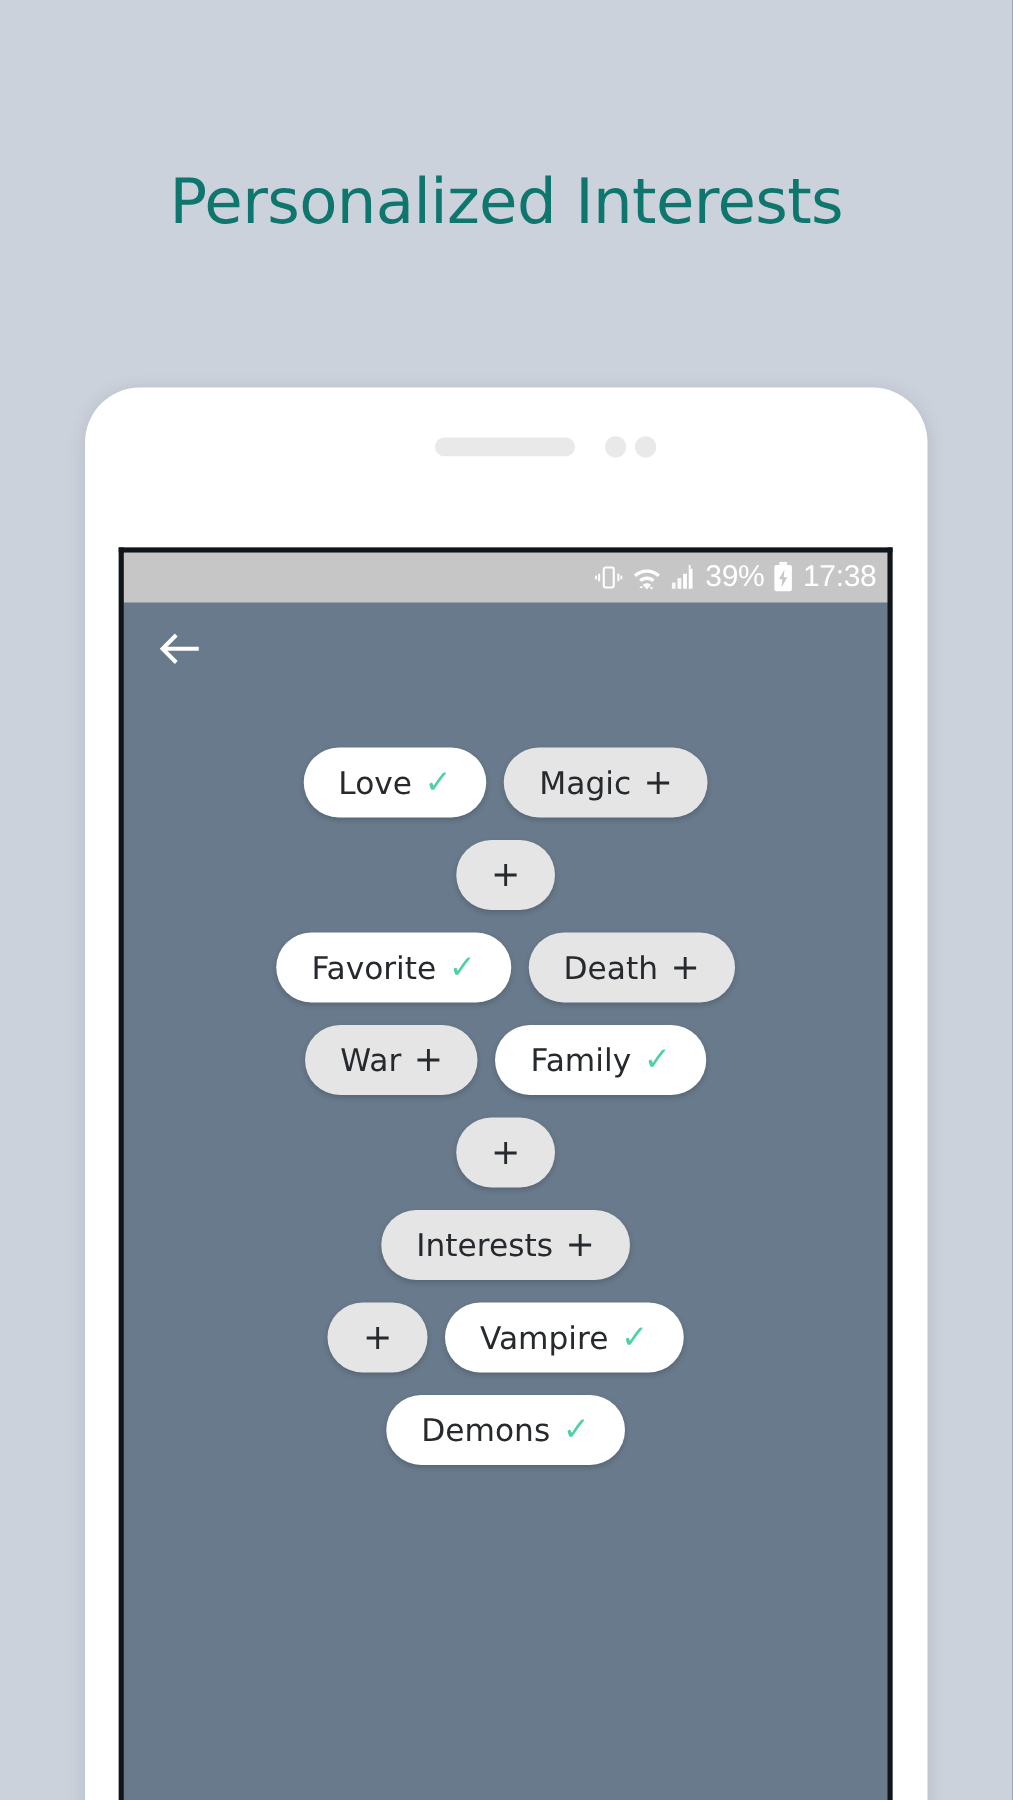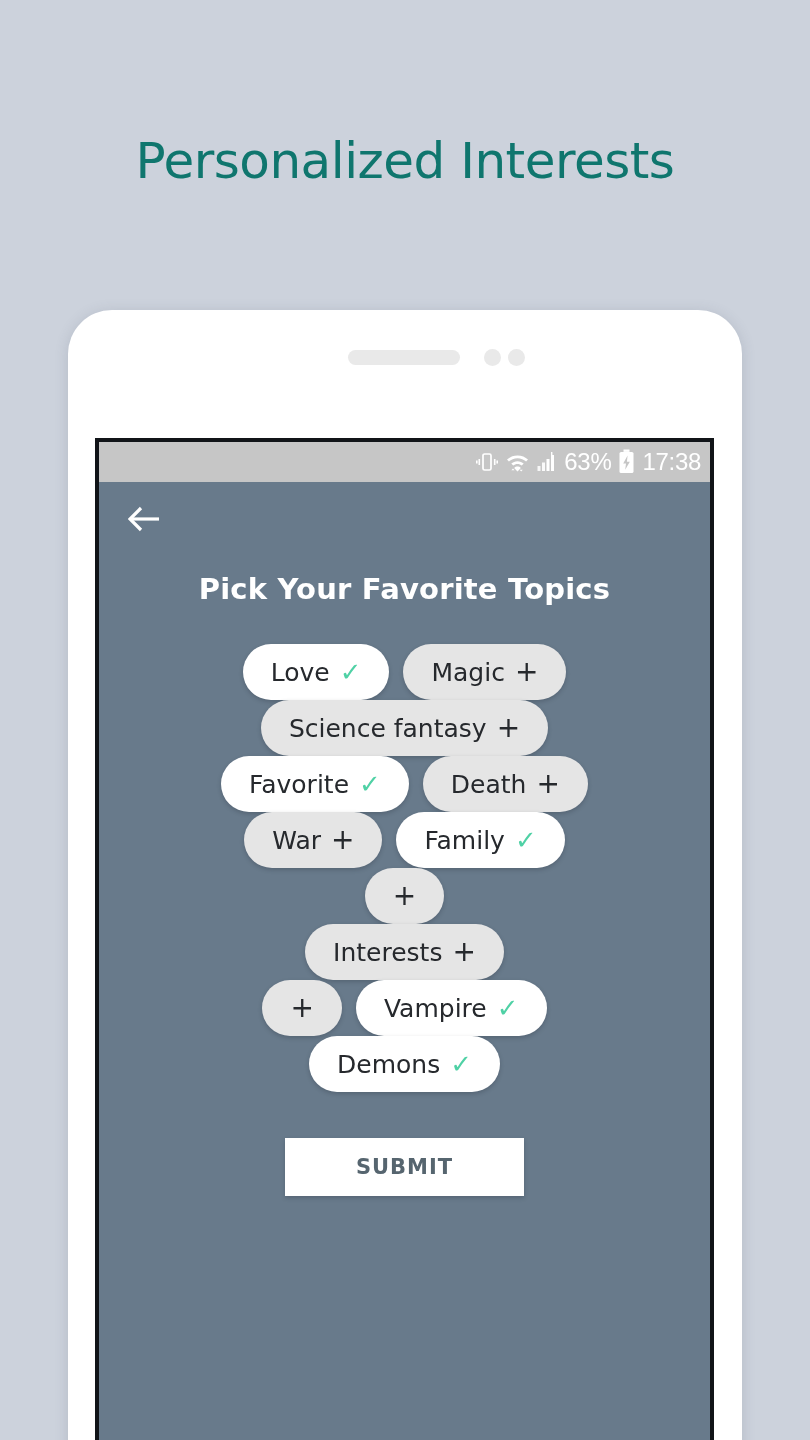--- a/index.html
+++ b/index.html
@@ -116,20 +116,21 @@
     margin-top: 12px;
     font-family: "DejaVu Sans", sans-serif;
   }
 
   
   .chips-area {
     margin-top: 38px;
     display: flex;
     flex-direction: column;
     align-items: center;
+    gap: 18px;
   }
   .chip-row {
     display: flex;
     justify-content: center;
     gap: 14px;
   }
   .chip {
     display: flex;
     align-items: center;
     gap: 10px;
@@ -212,21 +213,21 @@
       </span>
       <span class="sb-icon">
         <svg width="20" height="24" viewBox="0 0 20 24">
           <rect x="0.5" y="16" width="3" height="5" fill="#fff" opacity="0.85"></rect>
           <rect x="5" y="12.5" width="3" height="8.5" fill="#fff" opacity="0.9"></rect>
           <rect x="9.5" y="9" width="3" height="12" fill="#fff"></rect>
           <rect x="14" y="5" width="3" height="16" fill="#fff"></rect>
           <rect x="14" y="2" width="1.4" height="3" fill="#fff"></rect>
         </svg>
       </span>
-      <span class="sb-text">63%</span>
+      <span class="sb-text">39%</span>
       <span class="sb-icon">
         <svg width="17" height="26" viewBox="0 0 17 26">
           <rect x="5.5" y="0.5" width="6" height="2.4" fill="#fff"></rect>
           <rect x="1.5" y="3" width="14" height="21" rx="1.6" fill="#fff"></rect>
           <path d="M9.6 6.6 L5.2 14.4 H8 L7.2 20.8 L11.8 12.8 H8.9 Z" fill="#c6c6c6"></path>
         </svg>
       </span>
       <span class="sb-text">17:38</span>
     </div>
 
@@ -234,36 +235,34 @@
       <div class="back-arrow">
         <span>
           <svg width="34" height="28" viewBox="0 0 34 28">
             <path d="M2 14 H31" stroke="#fff" stroke-width="3.2" stroke-linecap="butt"></path>
             <path d="M13 3 L2 14 L13 25" fill="none" stroke="#fff" stroke-width="3.2" stroke-linecap="butt" stroke-linejoin="miter"></path>
           </svg>
         </span>
       </div>
     </div>
 
-    <div class="screen-title">Pick Your Favorite Topics</div>
 
     <div class="chips-area">
         <div class="chip-row">
           <div class="chip on">
             <span>Love</span>
             <span class="mark">✓</span>
           </div>
           <div class="chip off">
             <span>Magic</span>
             <span class="mark">+</span>
           </div>
         </div>
         <div class="chip-row">
           <div class="chip off">
-            <span>Science fantasy</span>
             <span class="mark">+</span>
           </div>
         </div>
         <div class="chip-row">
           <div class="chip on">
             <span>Favorite</span>
             <span class="mark">✓</span>
           </div>
           <div class="chip off">
             <span>Death</span>
@@ -301,18 +300,15 @@
           </div>
         </div>
         <div class="chip-row">
           <div class="chip on">
             <span>Demons</span>
             <span class="mark">✓</span>
           </div>
         </div>
       </div>
 
-    <div class="submit-wrap">
-      <button class="submit-button">SUBMIT</button>
-    </div>
 
   </div>
 </div>
 
 </body></html>

